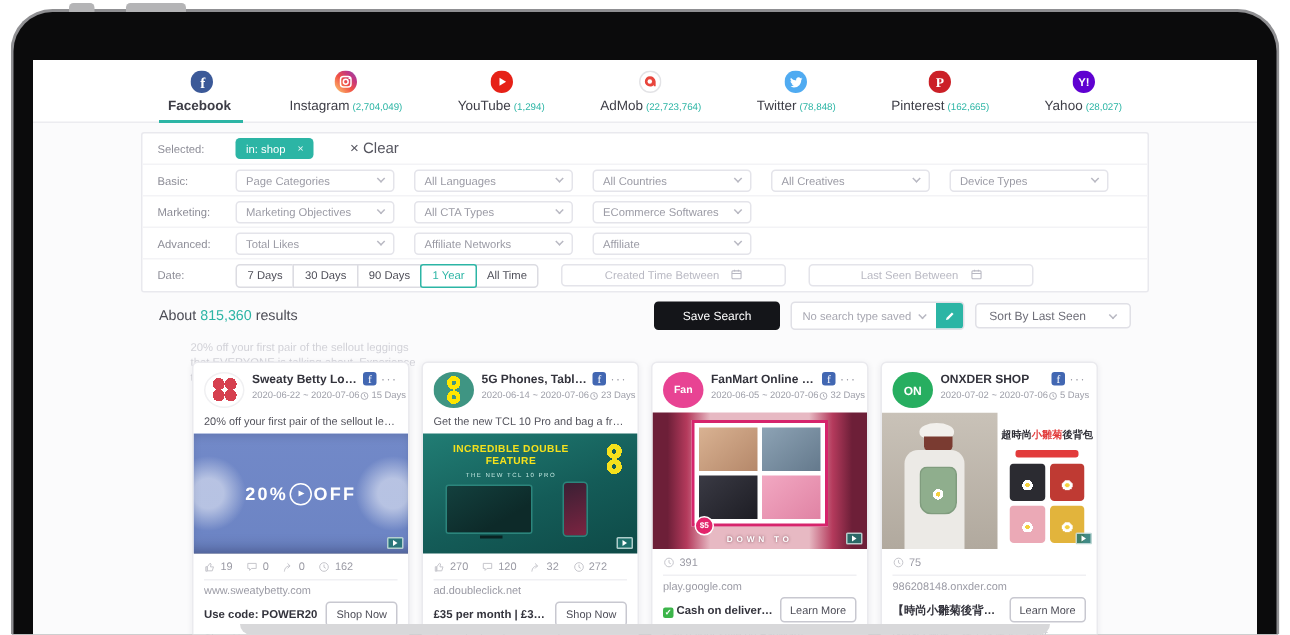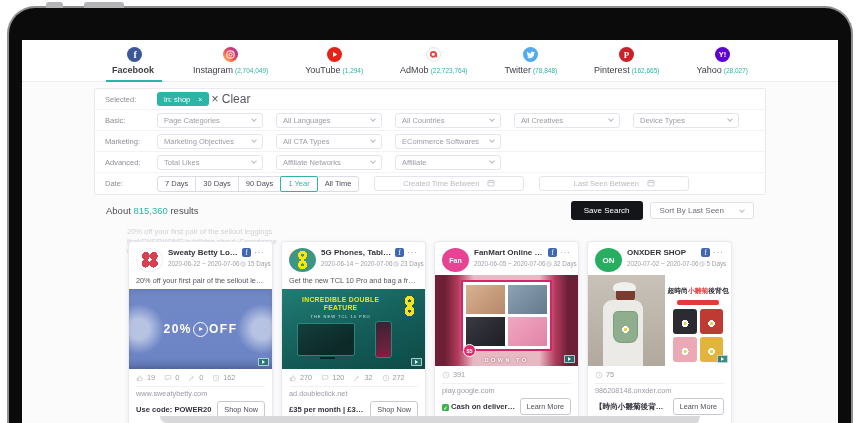--- a/index.html
+++ b/index.html
@@ -23,36 +23,36 @@
   .tcount { font-size: 6.5px; color: #2cb5a5; }
   .ticon svg { display: block; }
 
   
   .filter-panel { width: 672px; margin: 6px auto 0; background: #fff; border: 1px solid #e9e9ee; border-radius: 2px; }
   .frow { display: flex; align-items: center; padding: 0 10px; height: 21px; border-bottom: 1px solid #f3f3f6; }
   .frow:last-child { border-bottom: none; }
   .flabel { width: 52px; font-size: 7.5px; color: #8d8d97; flex-shrink: 0; }
   .tag { display: inline-flex; align-items: center; gap: 8px; background: #2cb5a5; color: #fff; font-size: 7.5px; padding: 2.5px 7px; border-radius: 3px; cursor: pointer; }
   .tagx { font-size: 7px; opacity: .9; }
-  .clear { margin-left: 2px; font-size: 12px; color: #55555f; cursor: pointer; }
+  .clear { margin-left: 24px; font-size: 10px; color: #55555f; cursor: pointer; }
   .dd { display: flex; align-items: center; justify-content: space-between; width: 106px; height: 15px; border: 1px solid #e4e4ea; border-radius: 3px; padding: 0 6px; margin-right: 13px; font-size: 7.5px; color: #9b9ba5; background: #fff; cursor: pointer; }
   .chev { width: 4px; height: 4px; border-right: 1px solid #b8b8c2; border-bottom: 1px solid #b8b8c2; transform: rotate(45deg); margin-top: -2px; flex-shrink: 0; }
   .seg { display: flex; }
   .segbtn { font-size: 7.5px; color: #4e4e58; background: #fff; border: 1px solid #dcdce2; padding: 2.5px 7px; margin-left: -1px; position: relative; cursor: pointer; white-space: nowrap; text-align: right; }
   .segbtn:first-child { border-radius: 3px 0 0 3px; margin-left: 0; }
   .segbtn:last-child { border-radius: 0 3px 3px 0; }
   .segbtn.active { color: #2cb5a5; border-color: #2cb5a5; z-index: 1; border-radius: 2px; }
   .dateinput { display: flex; align-items: center; justify-content: center; gap: 8px; width: 150px; height: 15px; border: 1px solid #e4e4ea; border-radius: 3px; margin-left: 15px; font-size: 7.5px; color: #b9b9c3; background: #fff; cursor: pointer; }
 
   
   .rbar { width: 648px; margin: 6px auto 0; display: flex; align-items: center; justify-content: space-between; }
   .rleft { font-size: 9.5px; color: #4c4c55; }
   .rcount { color: #2cb5a5; }
   .rright { display: flex; align-items: center; gap: 7px; }
-  .savebtn { background: #141519; color: #fff; font-size: 8px; padding: 5px 13px; border-radius: 3px; cursor: pointer; }
+  .savebtn { background: #141519; color: #fff; font-size: 8px; padding: 5px 19px; border-radius: 3px; cursor: pointer; }
   .savedsel { display: flex; align-items: stretch; border: 1px solid #e0e0e6; border-radius: 3px; overflow: hidden; background: #fff; cursor: pointer; }
   .savedtext { display: flex; align-items: center; gap: 5px; padding: 0 7px; font-size: 7.5px; color: #a7a7b1; height: 17px; }
   .pencilbtn { width: 18px; background: #2cb5a5; display: flex; align-items: center; justify-content: center; }
   .sortdd { display: flex; align-items: center; gap: 16px; border: 1px solid #e0e0e6; border-radius: 3px; padding: 0 9px; height: 17px; font-size: 8px; color: #6e6e78; background: #fff; cursor: pointer; }
 
   
   .ghost { position: absolute; left: 105px; top: 187px; font-size: 7.5px; line-height: 10px; color: #d2d2d8; white-space: pre-line; z-index: 0; }
 
   
   .cards { width: 604px; margin: 0 auto; position: relative; z-index: 1; display: flex; gap: 8px; margin-top: 21px; }
@@ -344,20 +344,31 @@
     </div>
 
     <div class="rbar">
       <div class="rleft">
         <span>About</span>
         <span class="rcount">815,360</span>
         <span>results</span>
       </div>
       <div class="rright">
         <span class="savebtn">Save Search</span>
+        <div class="savedsel">
+          <span class="savedtext">
+              <span>No search type saved</span>
+              <span class="chev"></span>
+            </span>
+          <span class="pencilbtn">
+              <svg width="8" height="8" viewBox="0 0 10 10">
+                <path d="M2 8l.6-2L7 1.6 8.4 3 4 7.4 2 8z" fill="#fff"></path>
+              </svg>
+            </span>
+        </div>
         <div class="sortdd">
           <span>Sort By Last Seen</span>
             <span class="chev"></span>
         </div>
       </div>
     </div>
 
     <div class="ghost">20% off your first pair of the sellout leggings
 that EVERYONE is talking about. Experience
 the joy of the ...</div>

